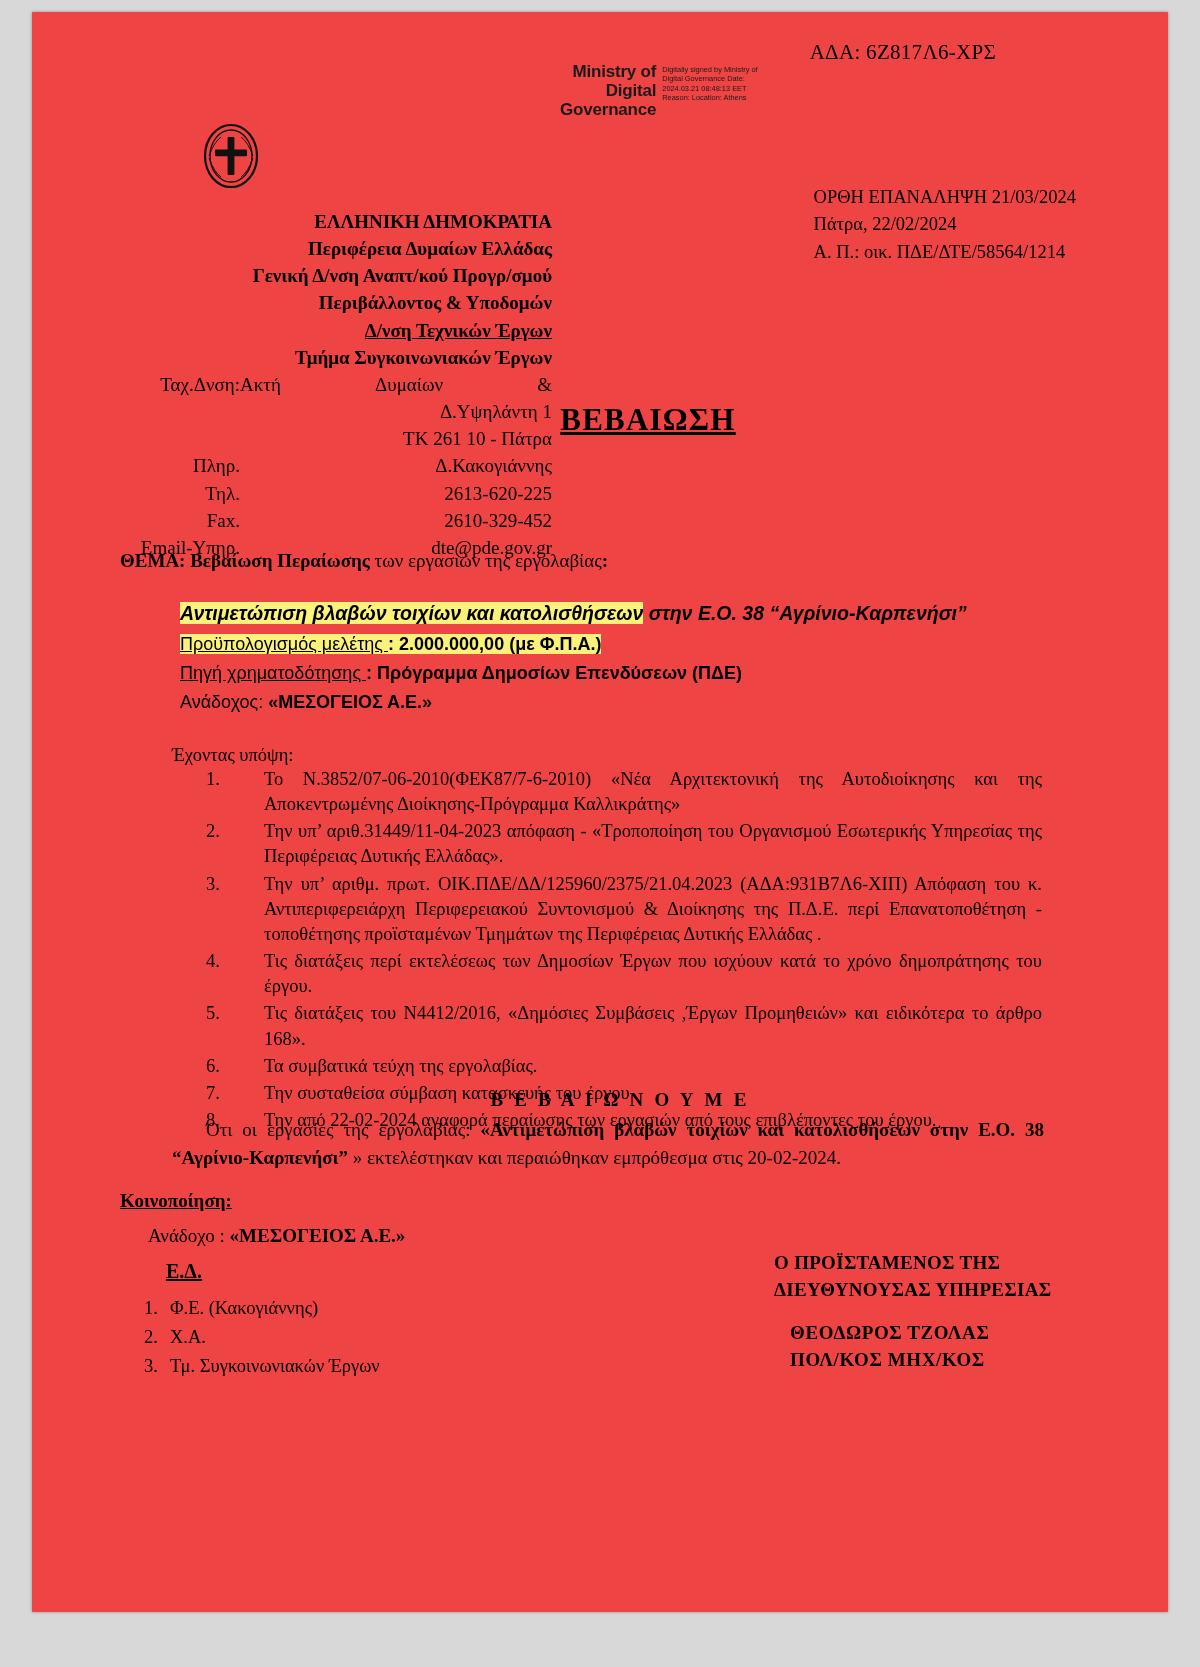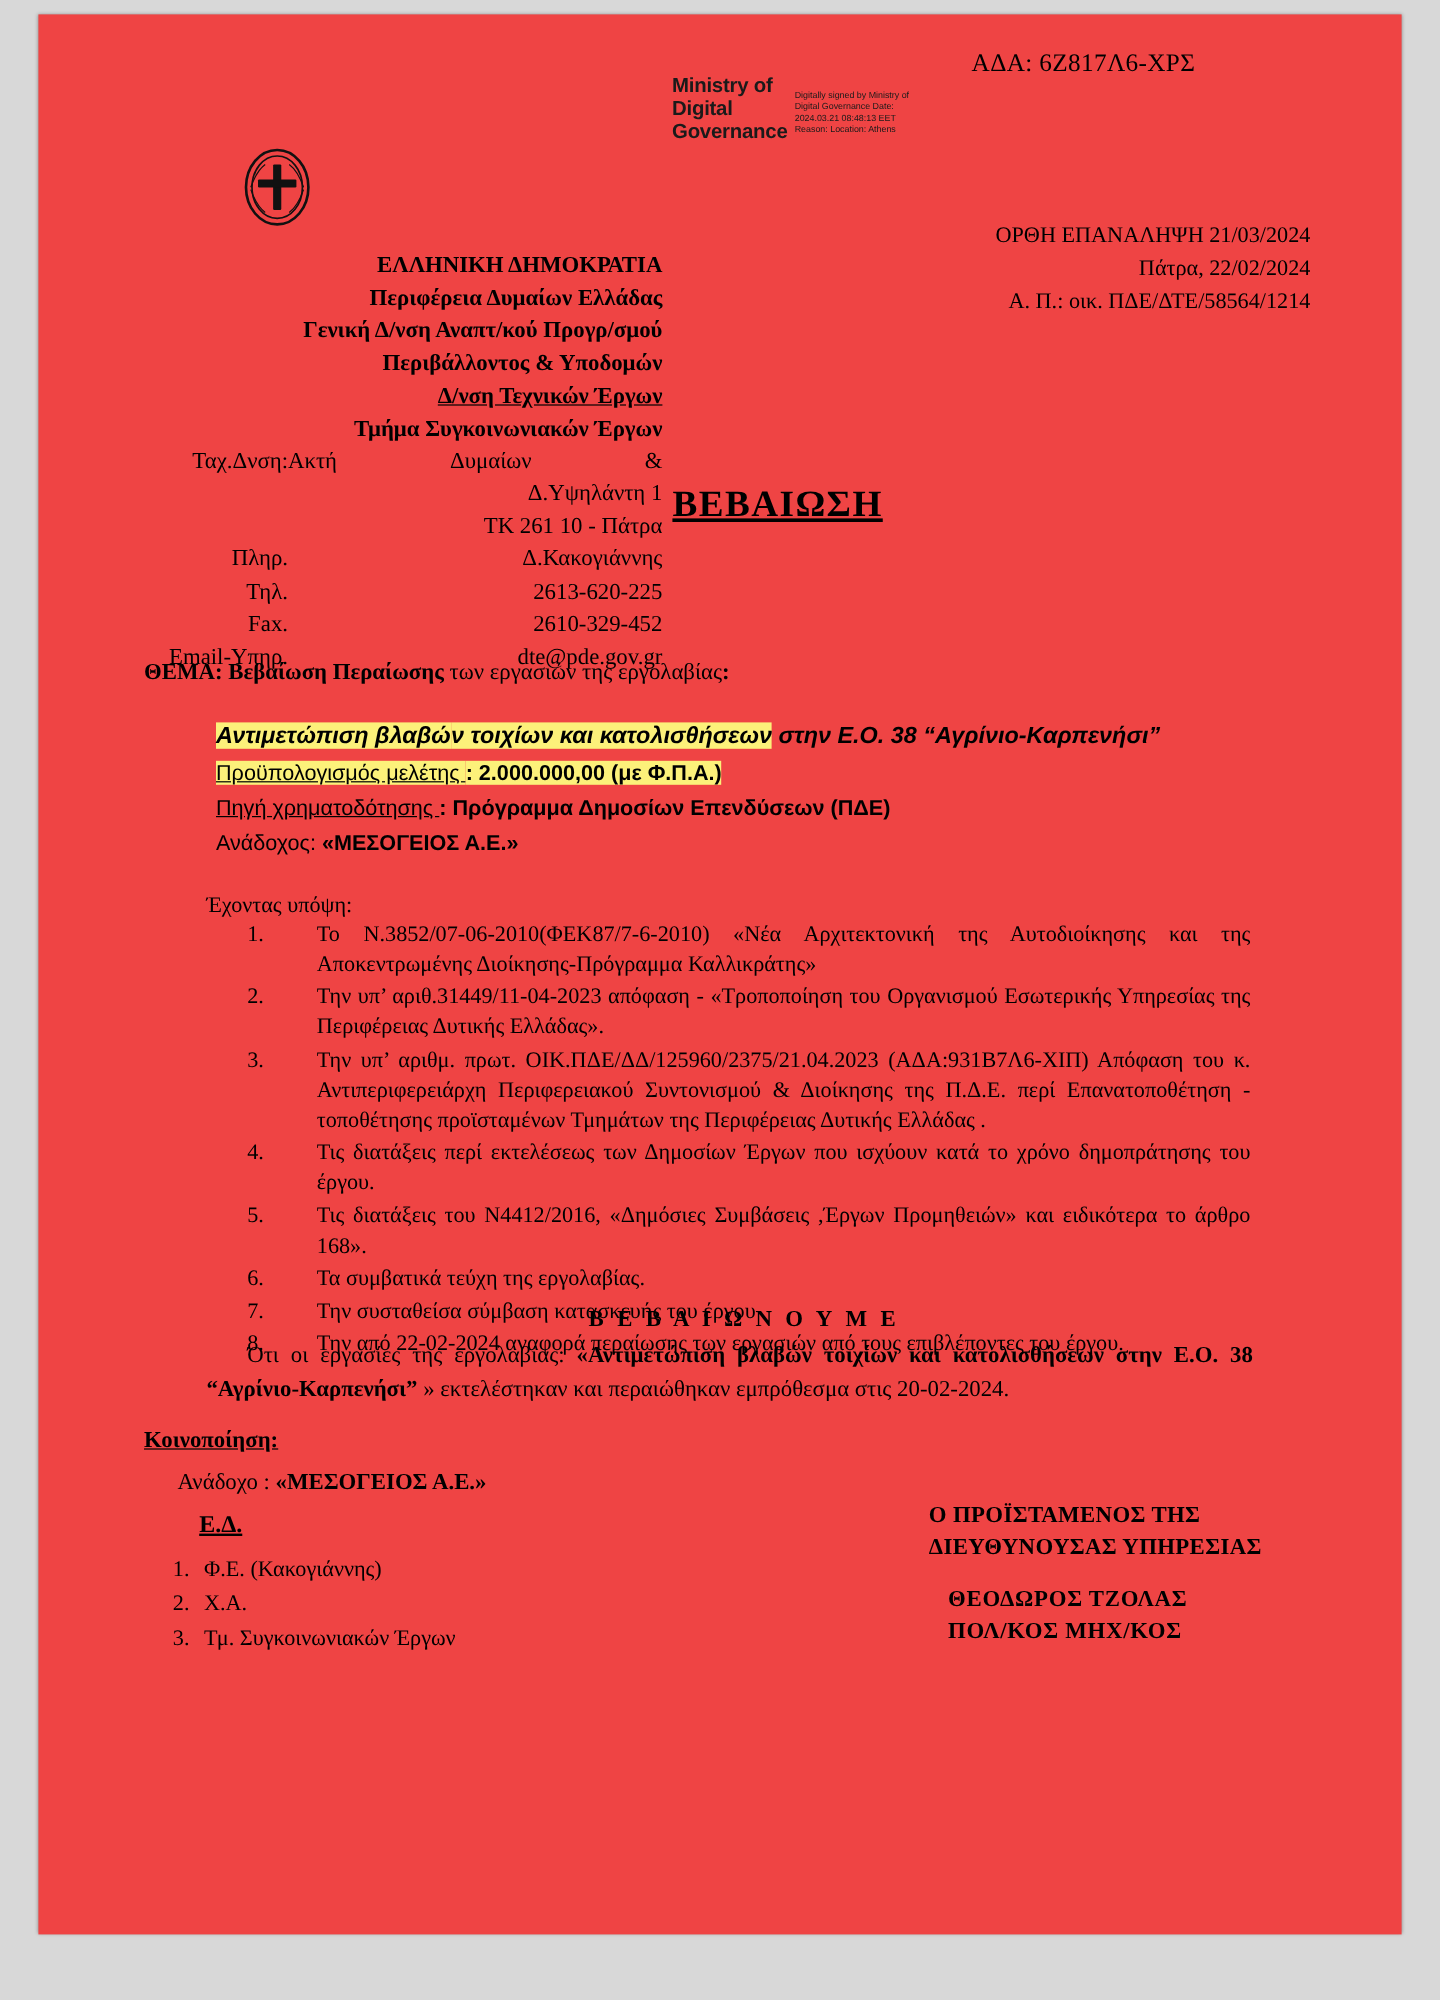--- a/index.html
+++ b/index.html
@@ -40,44 +40,43 @@
     align-items: flex-start;
     gap: 6px;
   }
   .sig-title {
     font-family: "Liberation Sans", sans-serif;
     font-size: 17px;
     font-weight: 700;
     line-height: 1.12;
     color: #1a1a1a;
     letter-spacing: -0.2px;
+    text-align: right;
   }
   .sig-detail {
     font-family: "Liberation Sans", sans-serif;
     font-size: 7.4px;
     line-height: 1.26;
     color: #1a1a1a;
     padding-top: 3px;
     max-width: 105px;
-    margin-top: 10px;
   }
   
   .emblem {
     position: absolute;
     top: 110px;
     left: 168px;
     width: 62px;
     height: 68px;
   }
   
   .right-meta {
     position: absolute;
     top: 172px;
-    right: 76px;
-    text-align: right;
+    right: 92px;
     font-size: 18.5px;
     line-height: 1.48;
   }
   
   .authority {
     position: absolute;
     top: 196px;
     left: 90px;
     width: 430px;
     font-size: 19px;

